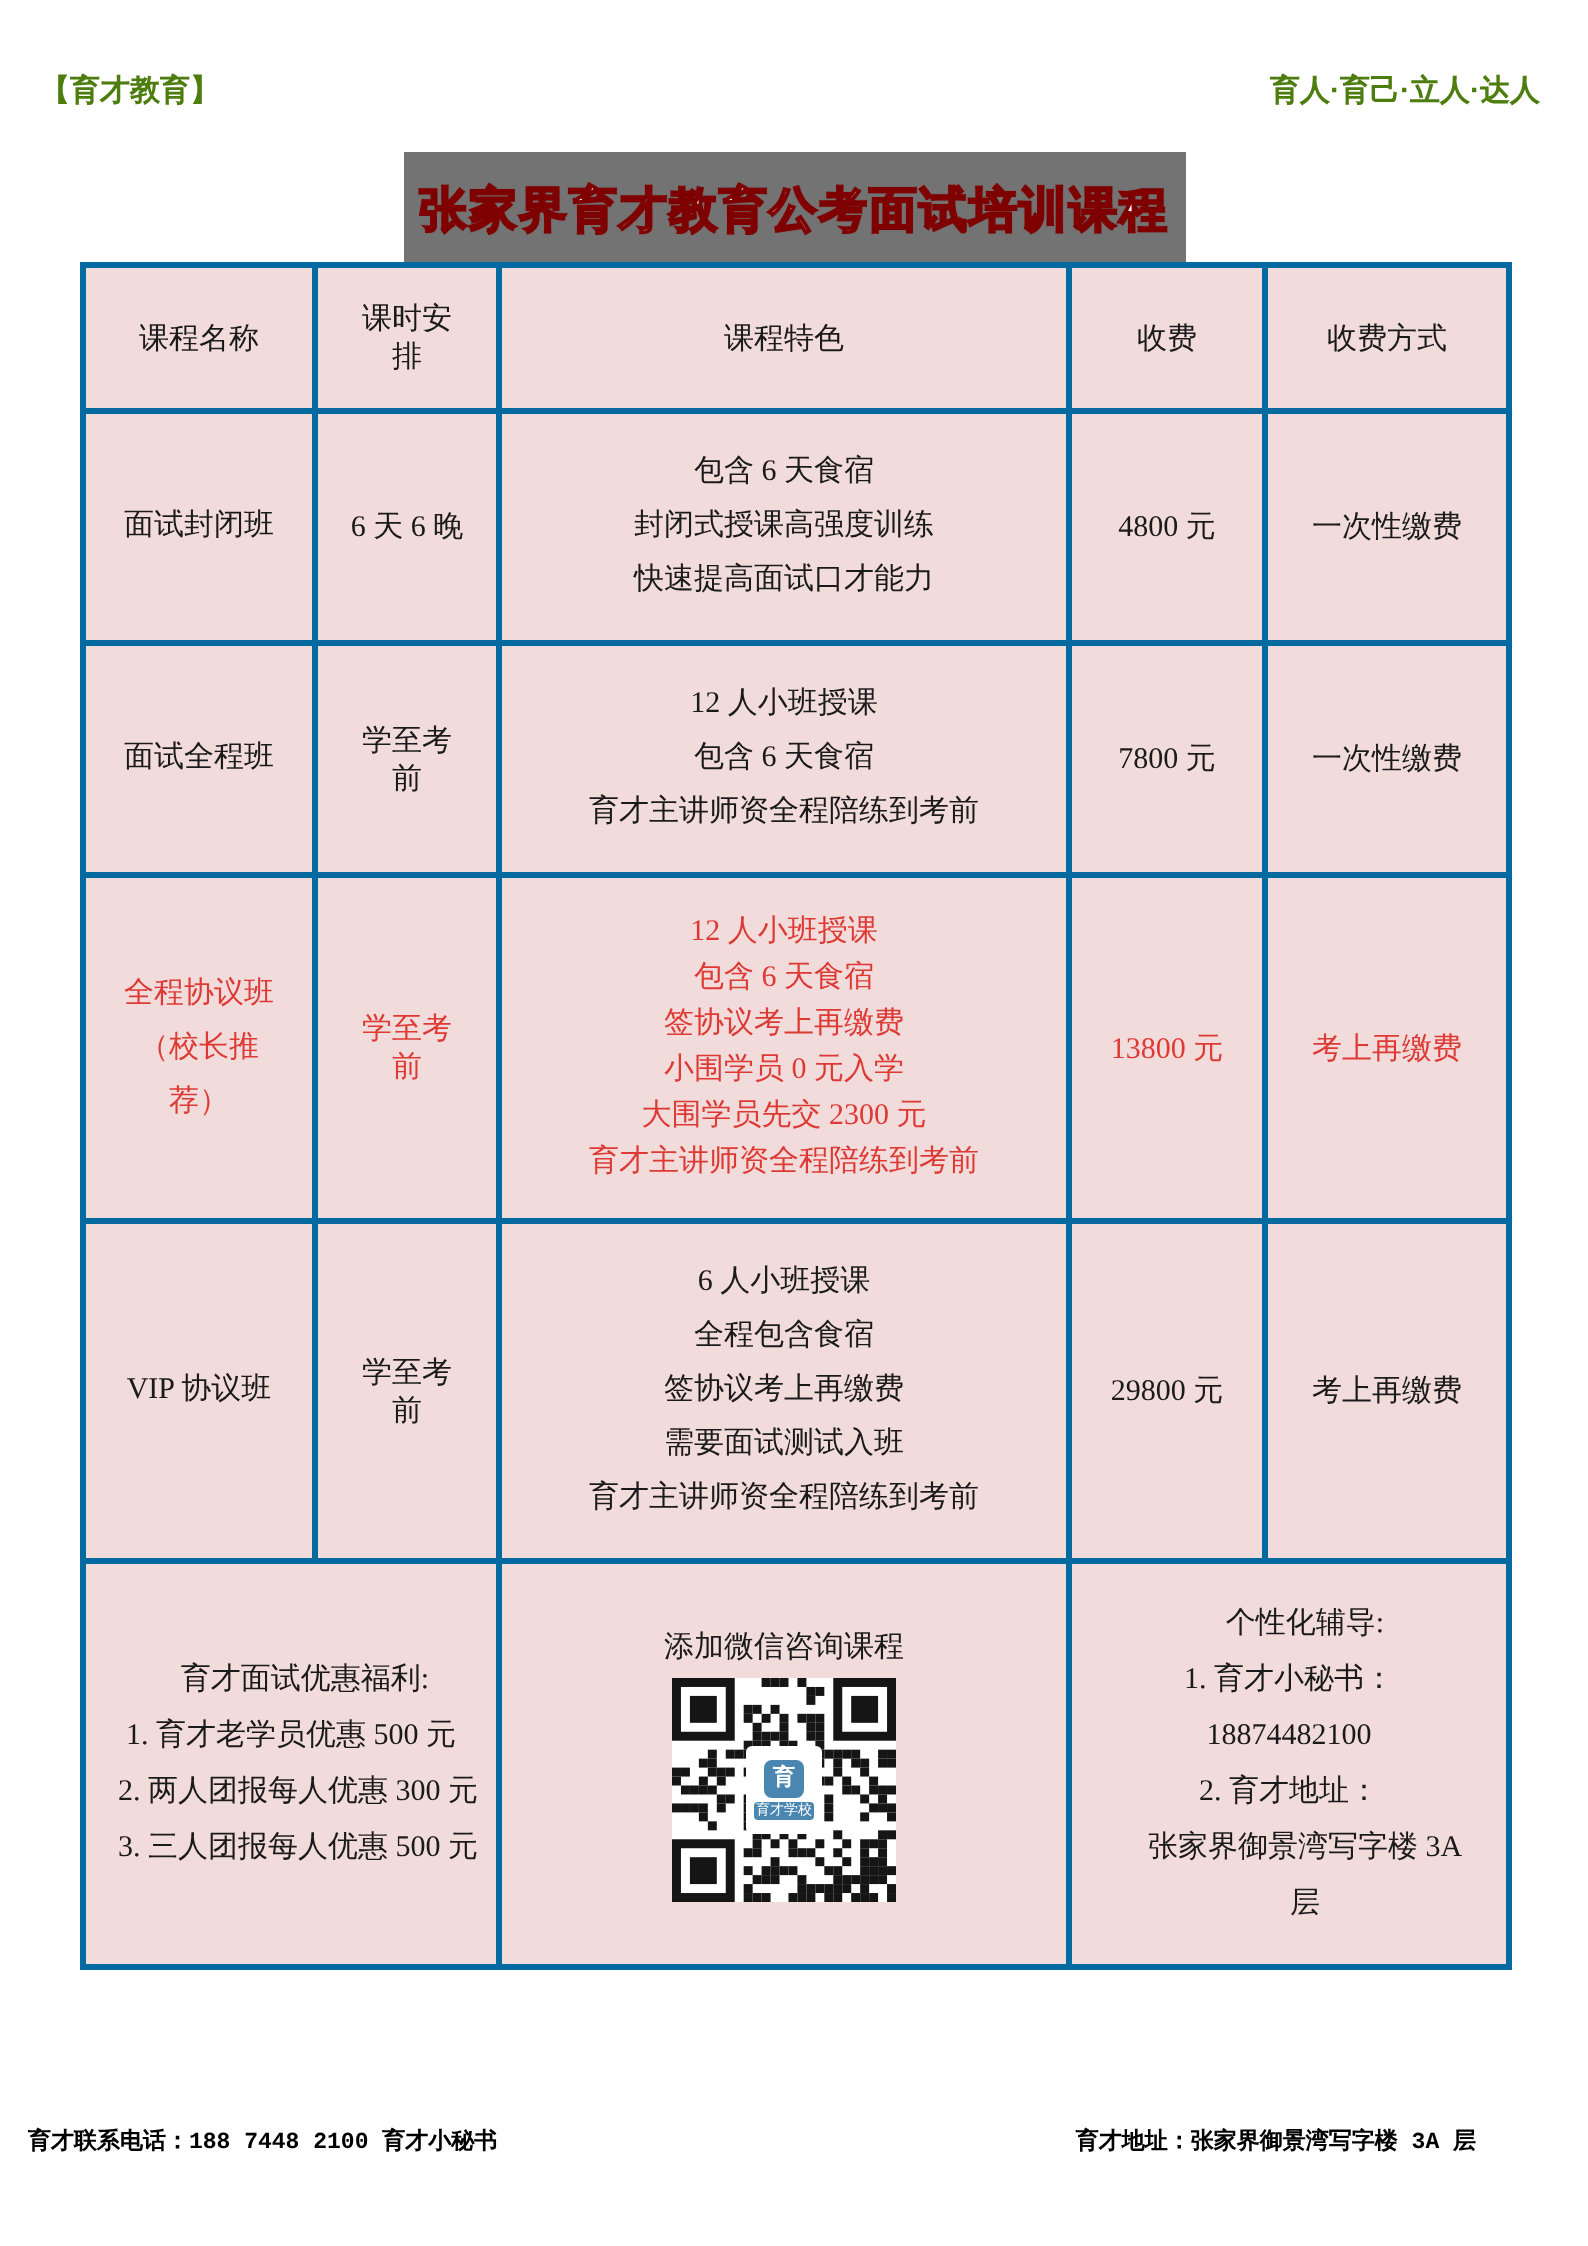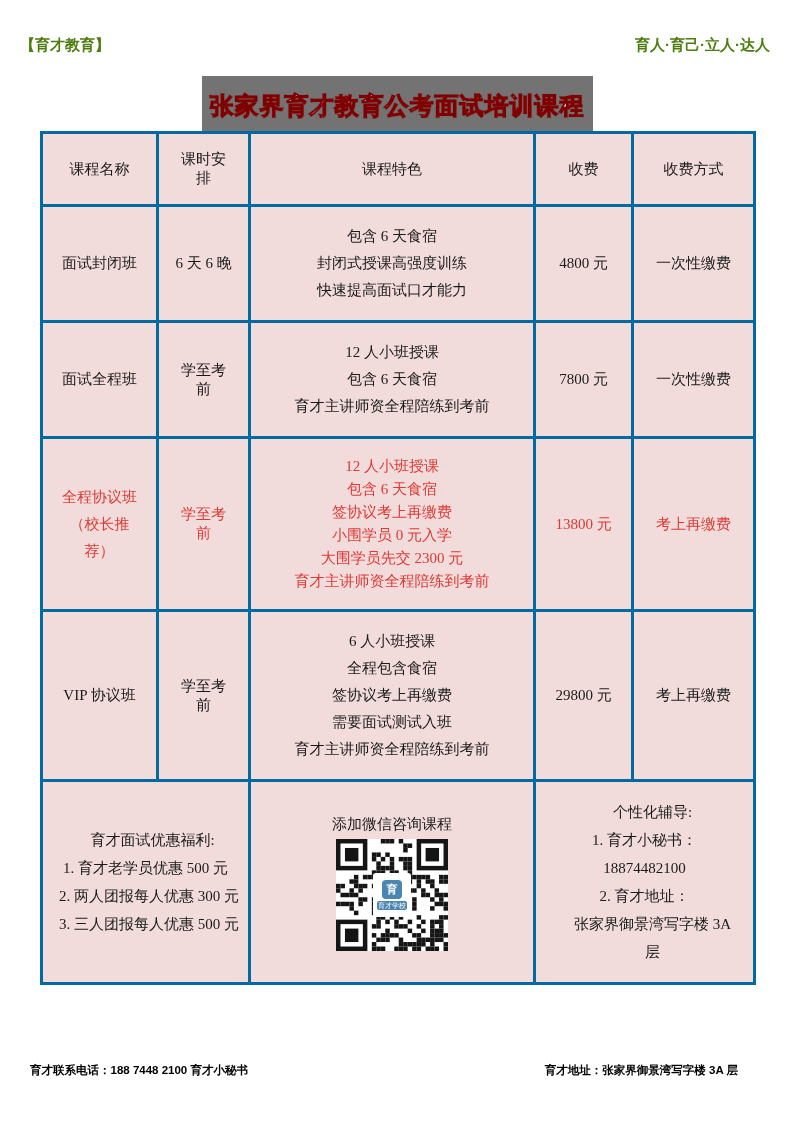--- a/index.html
+++ b/index.html
@@ -60,23 +60,23 @@
     color:#ffffff; font-size:11px; line-height:19px; text-align:center;
     font-family:"Liberation Sans", sans-serif; font-weight:bold;
   }
   .qr-logo .label {
     margin-top:2px; background:#4a86b0; color:#ffffff; border-radius:2px;
     font-size:7px; line-height:9px; padding:0 1px;
     font-family:"Liberation Sans", sans-serif; white-space:nowrap;
   }
   
   .page-footer {
-    position:absolute; top:1063px; left:30px; right:56px;
+    position:absolute; top:1063px; left:14px; right:56px;
     display:flex; justify-content:space-between;
-    font-family:Liberation Sans, sans-serif; font-weight:bold; font-size:11.5px; color:#000;
+    font-family:Liberation Mono, monospace; font-weight:bold; font-size:11.5px; color:#000;
   }
 </style>
 </head>
 <body>
 
 <div class="topbar">
   <span>【育才教育】</span>
   <span>育人·育己·立人·达人</span>
 </div>
 

